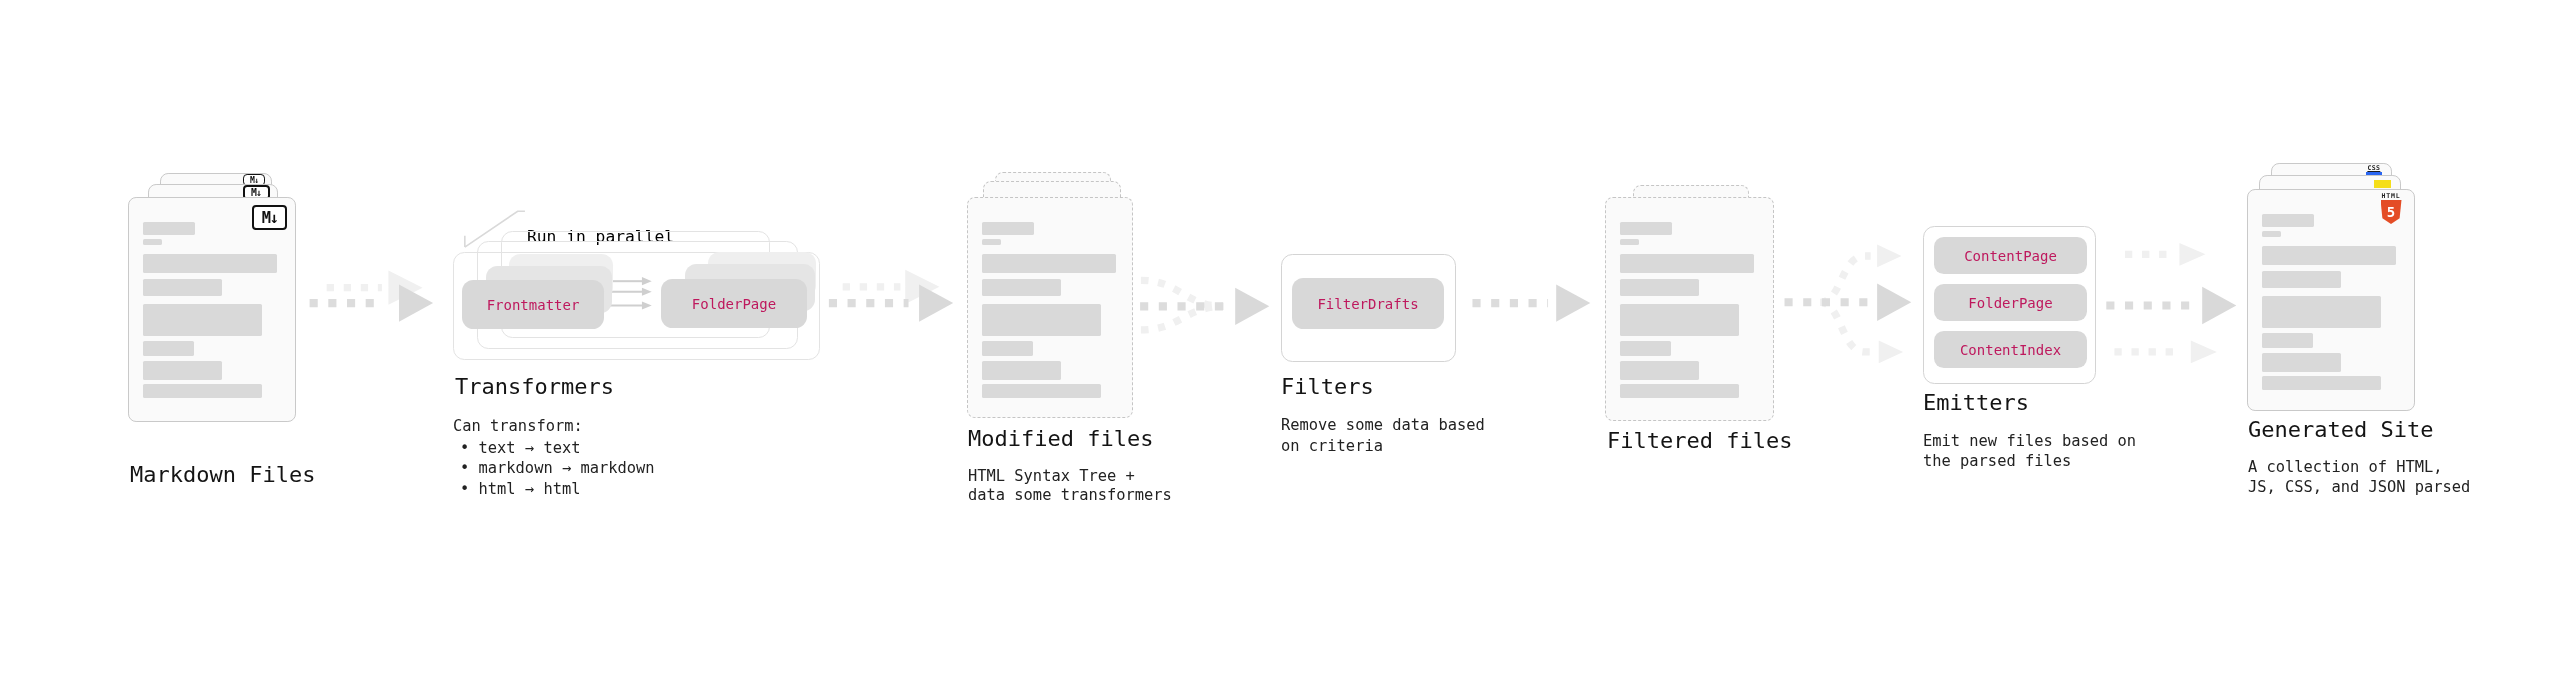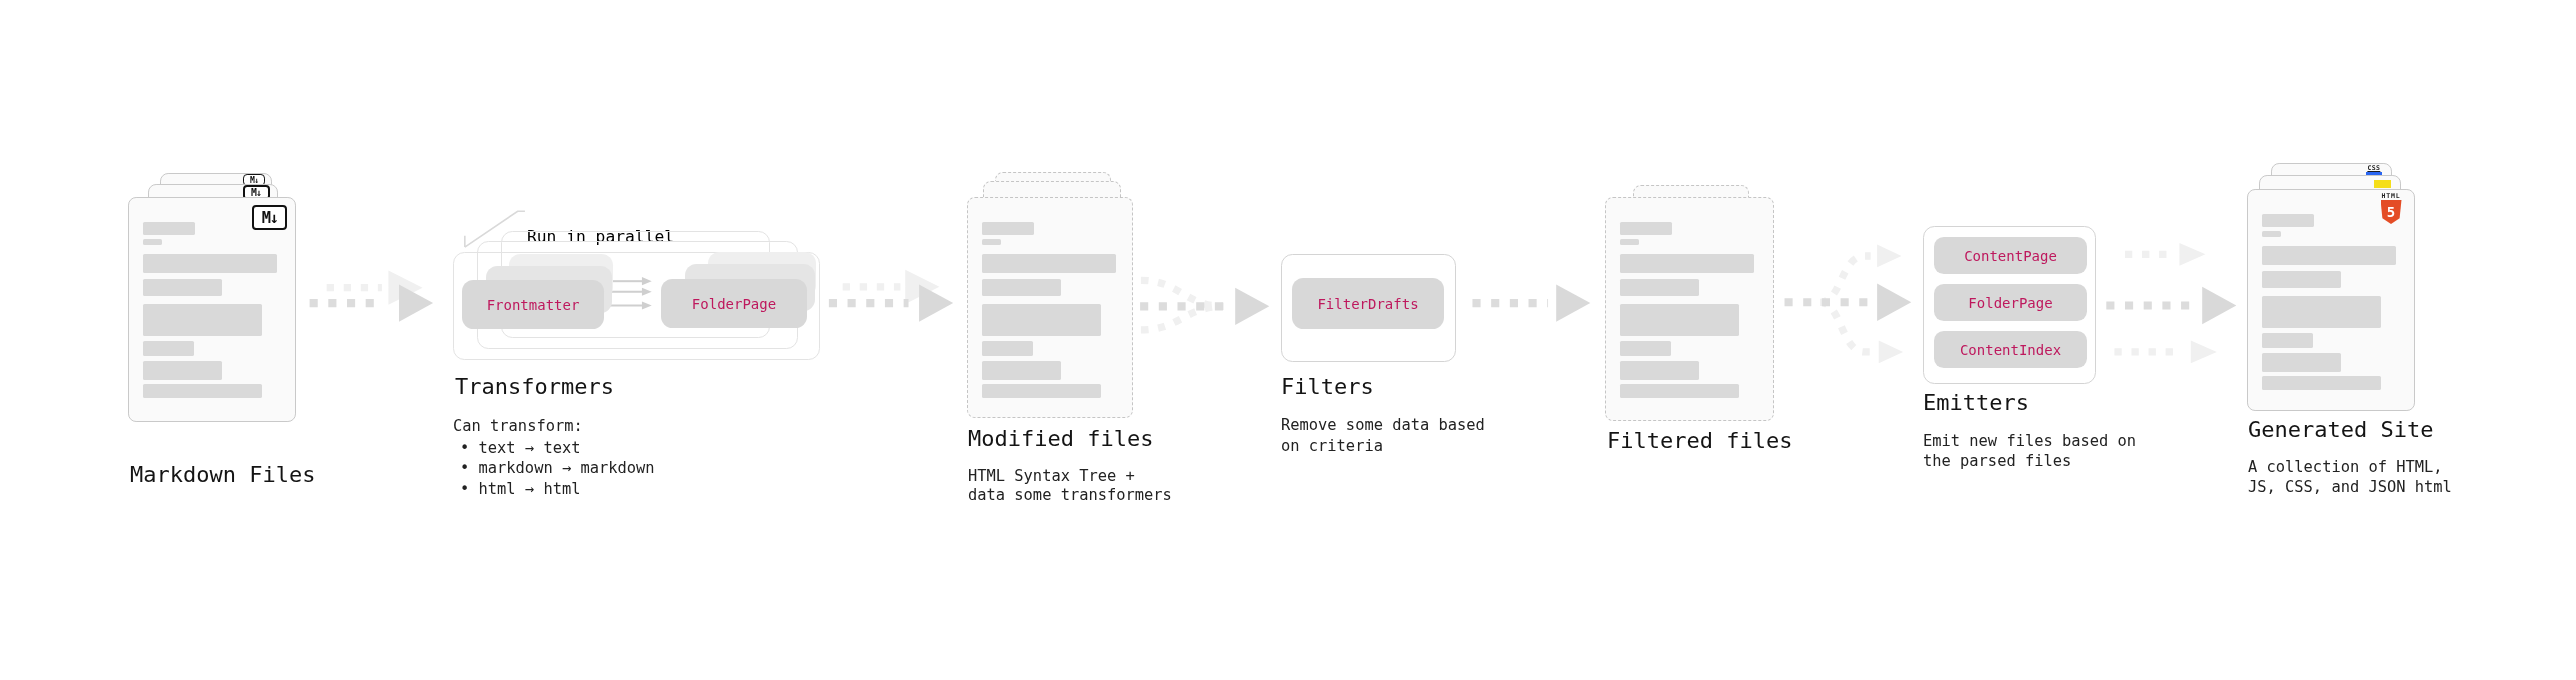--- a/index.html
+++ b/index.html
@@ -243,17 +243,17 @@
       <div class="bar b2"></div>
       <div class="bar b3"></div>
       <div class="bar b4"></div>
       <div class="bar b5"></div>
       <div class="bar b6"></div>
       <div class="bar b7"></div>
       <div class="bar b8"></div>
     </div>
     <div class="label" style="left:2248px;top:418px;">Generated Site</div>
     <div class="desc" style="left:2248px;top:457px;">A collection of HTML,</div>
-    <div class="desc" style="left:2248px;top:477px;">JS, CSS, and JSON html</div>
+    <div class="desc" style="left:2248px;top:477px;">JS, CSS, and JSON parsed</div>
   </div>
 
 </div>
 
 
 </body></html>

